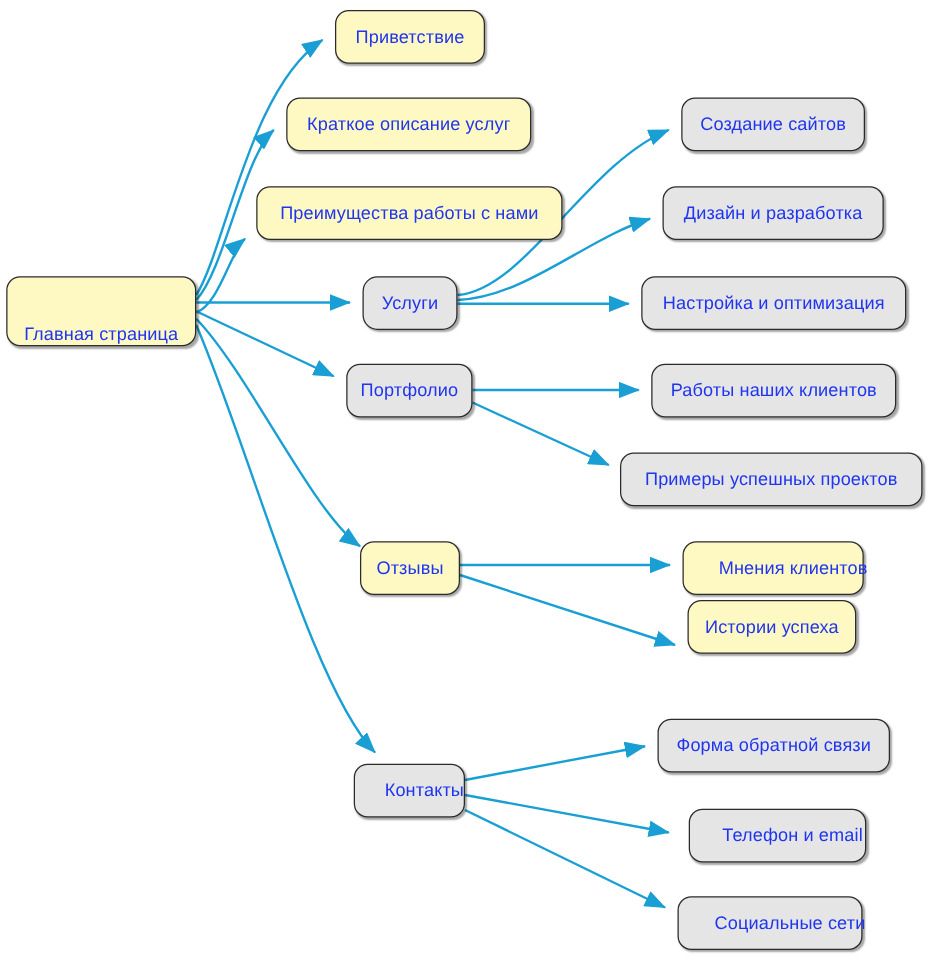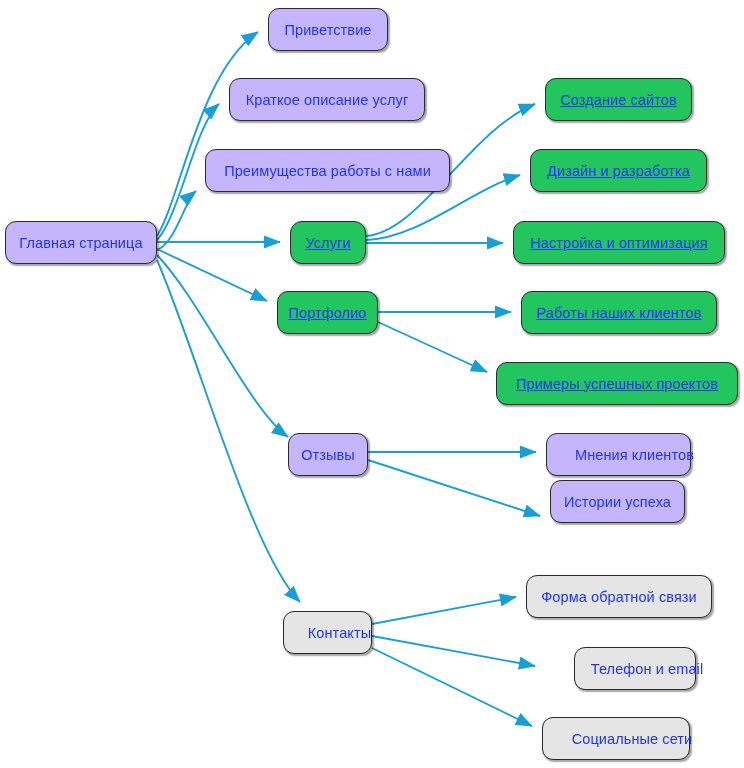--- a/index.html
+++ b/index.html
@@ -35,22 +35,22 @@
     justify-content: center;
     font-size: 14.5px;
     letter-spacing: 0.1px;
     color: #1f35f0;
     white-space: nowrap;
     box-shadow: 1.5px 1.5px 1.5px rgba(0,0,0,0.35);
   }
   .node .node-label {
     pointer-events: none;
   }
-  .fill-green { background: #c4b5fd; }
-  .fill-cyan  { background: #22c55e; text-decoration: underline; }
+  .fill-green { background: #fef9c3; }
+  .fill-cyan  { background: #e5e5e5; }
   .fill-pink  { background: #e5e5e5; }
 </style>
 </head>
 <body>
 
 <div id="canvas">
 
   <svg id="edge-layer" viewBox="0 0 744 768" xmlns="http://www.w3.org/2000/svg">
     <defs>
       <marker id="arrowhead" markerWidth="9" markerHeight="7" refX="8.5" refY="3.5" orient="auto" markerUnits="strokeWidth">
@@ -72,21 +72,21 @@
         <path d="M 378 322 L 487 372" fill="none" stroke="#1a9fd4" stroke-width="1.9" marker-end="url(#arrowhead)"></path>
         <path d="M 368 452 L 536 452" fill="none" stroke="#1a9fd4" stroke-width="1.9" marker-end="url(#arrowhead)"></path>
         <path d="M 368 460 L 540 516" fill="none" stroke="#1a9fd4" stroke-width="1.9" marker-end="url(#arrowhead)"></path>
         <path d="M 372 624 L 516 597" fill="none" stroke="#1a9fd4" stroke-width="1.9" marker-end="url(#arrowhead)"></path>
         <path d="M 372 636 L 535 666" fill="none" stroke="#1a9fd4" stroke-width="1.9" marker-end="url(#arrowhead)"></path>
         <path d="M 372 648 L 532 726" fill="none" stroke="#1a9fd4" stroke-width="1.9" marker-end="url(#arrowhead)"></path>
       </g>
   </svg>
 
   <div id="nodes-group">
-      <div class="node fill-green" style="left: 5px; top: 221px; width: 152px; height: 43px;">
+      <div class="node fill-green" style="left: 5px; top: 221px; width: 152px; height: 56px; align-items: flex-end;">
         <span class="node-label">Главная страница</span>
       </div>
       <div class="node fill-green" style="left: 268px; top: 8px; width: 120px; height: 43px;">
         <span class="node-label">Приветствие</span>
       </div>
       <div class="node fill-green" style="left: 229px; top: 78px; width: 196px; height: 43px;">
         <span class="node-label">Краткое описание услуг</span>
       </div>
       <div class="node fill-green" style="left: 205px; top: 149px; width: 245px; height: 43px;">
         <span class="node-label">Преимущества работы с нами</span>
@@ -120,21 +120,21 @@
       </div>
       <div class="node fill-green" style="left: 546px; top: 433px; width: 145px; height: 43px; padding-left: 32px;">
         <span class="node-label">Мнения клиентов</span>
       </div>
       <div class="node fill-green" style="left: 550px; top: 480px; width: 135px; height: 43px;">
         <span class="node-label">Истории успеха</span>
       </div>
       <div class="node fill-pink" style="left: 526px; top: 575px; width: 186px; height: 43px;">
         <span class="node-label">Форма обратной связи</span>
       </div>
-      <div class="node fill-pink" style="left: 574px; top: 647px; width: 122px; height: 43px; padding-left: 24px;">
+      <div class="node fill-pink" style="left: 551px; top: 647px; width: 142px; height: 43px; padding-left: 24px;">
         <span class="node-label">Телефон и email</span>
       </div>
       <div class="node fill-pink" style="left: 542px; top: 717px; width: 148px; height: 43px; padding-left: 32px;">
         <span class="node-label">Социальные сети</span>
       </div>
     </div>
 
 </div>
 
 </body></html>

